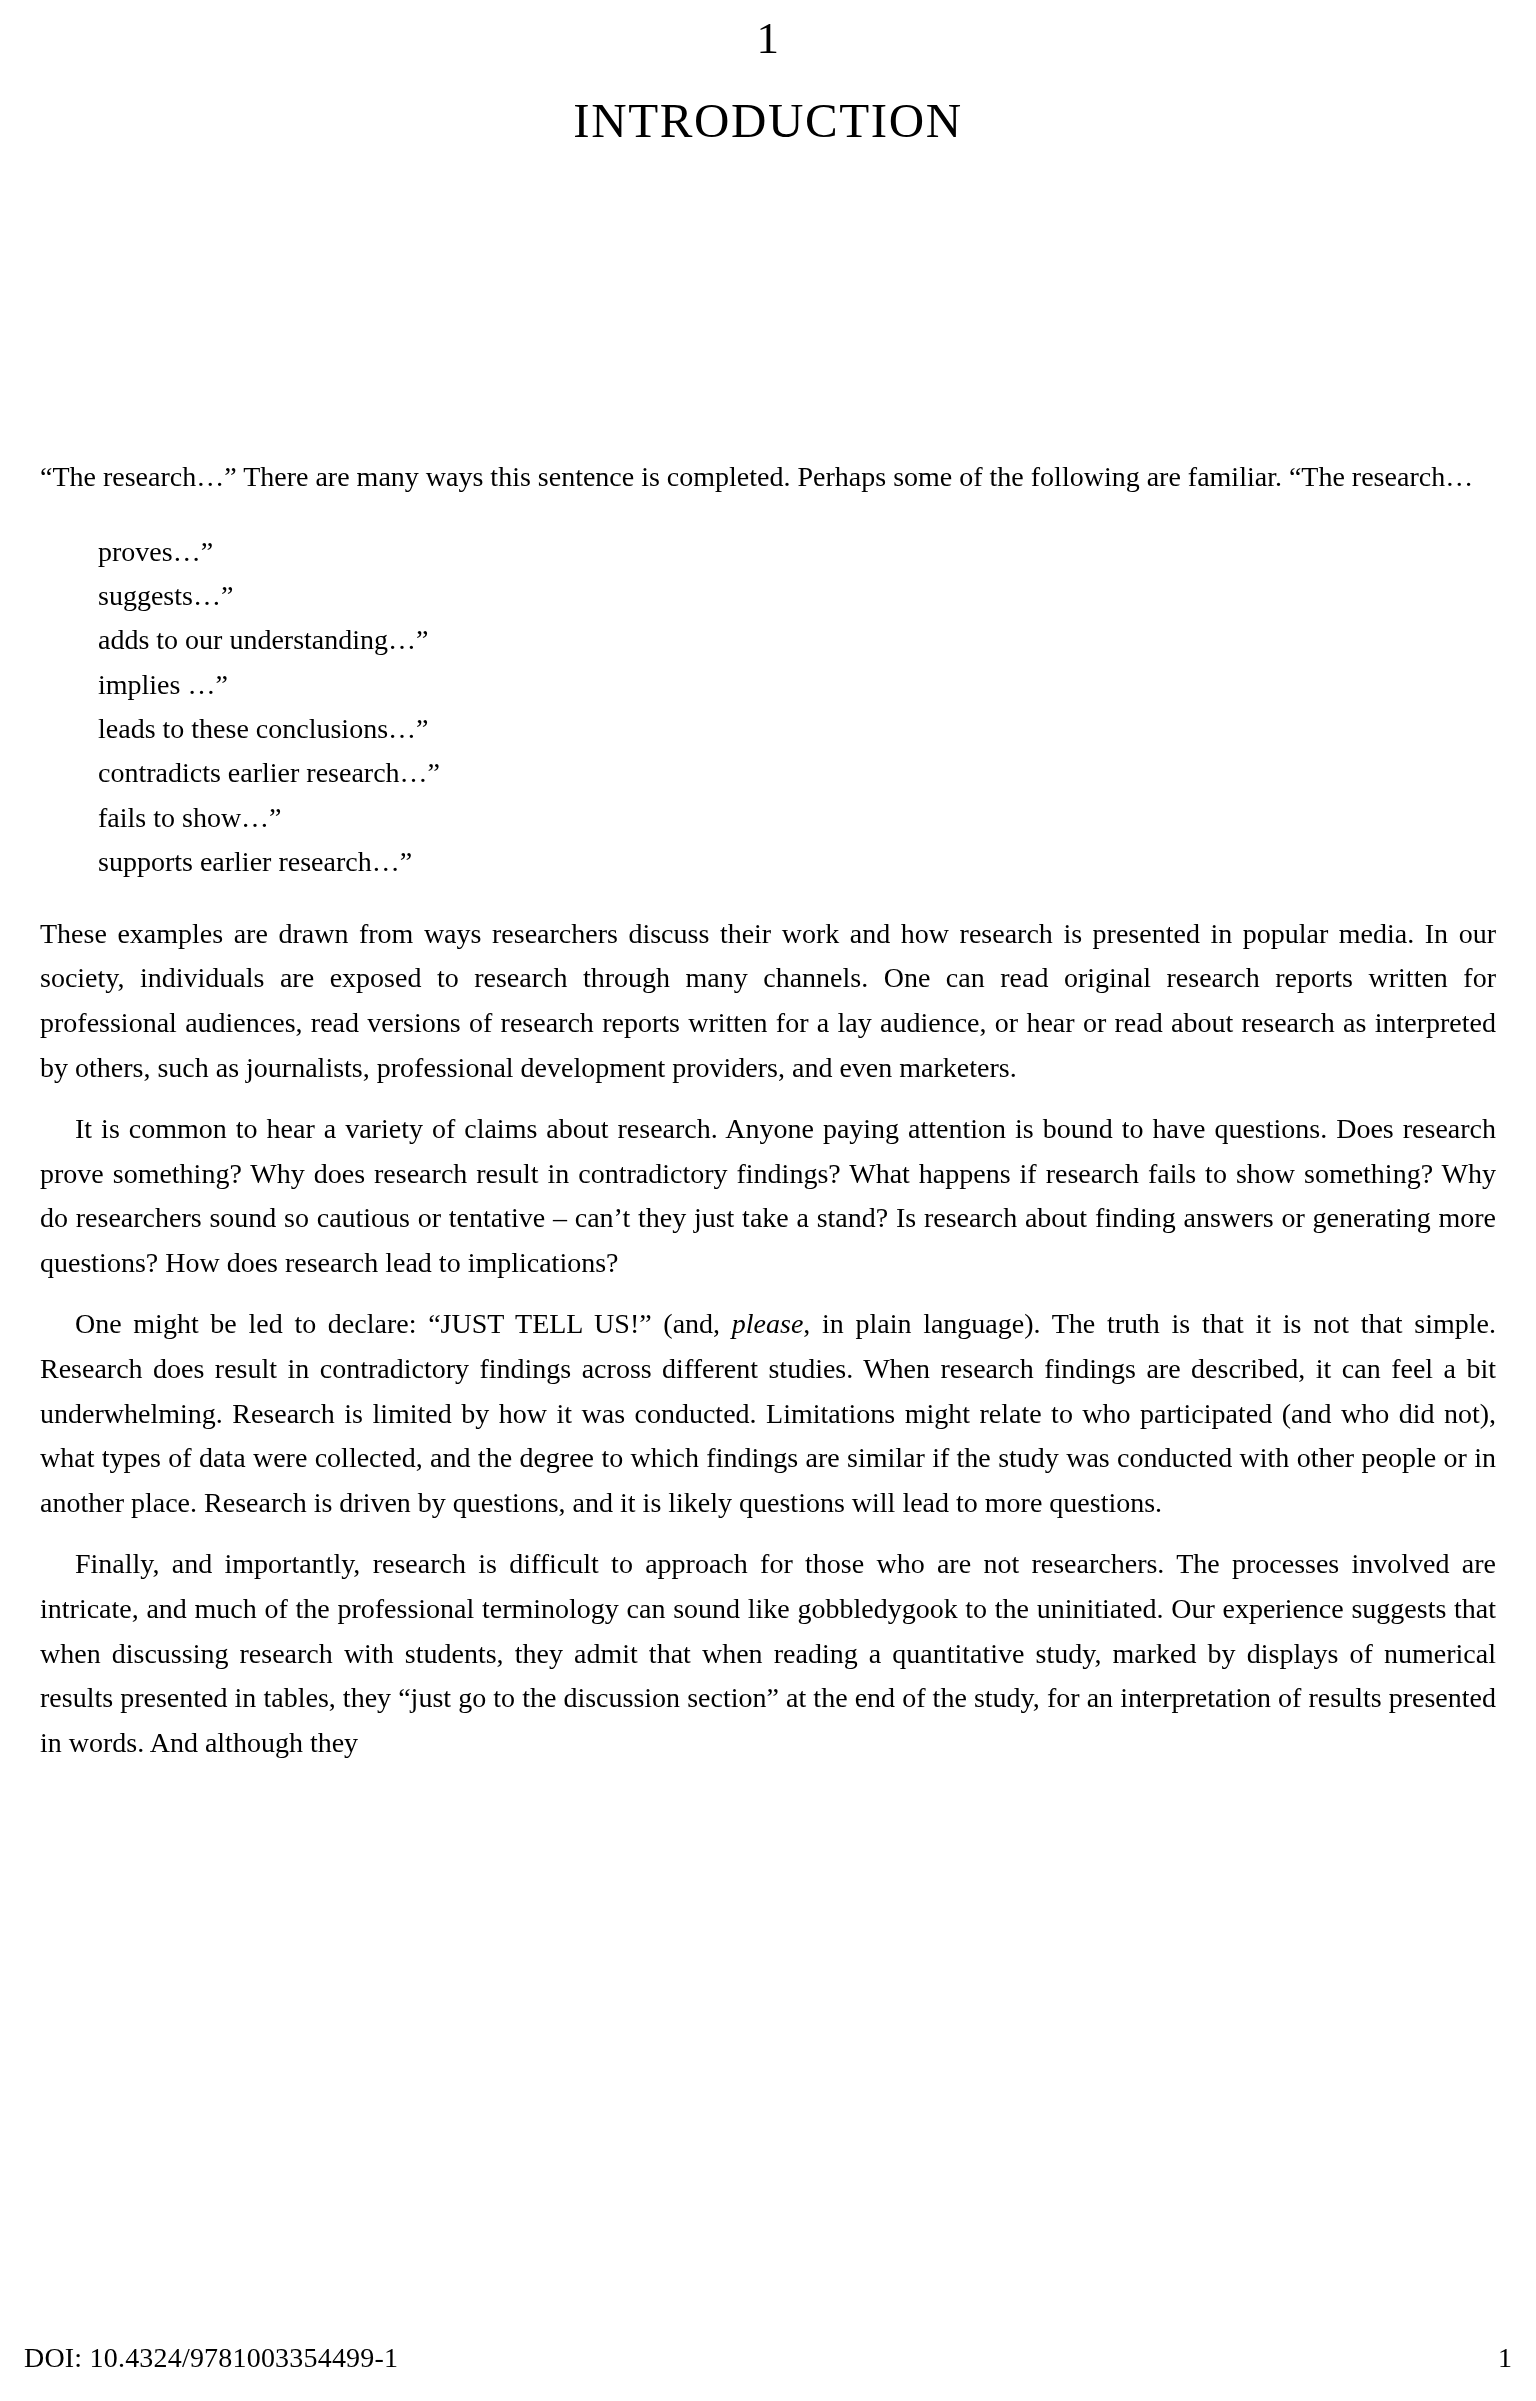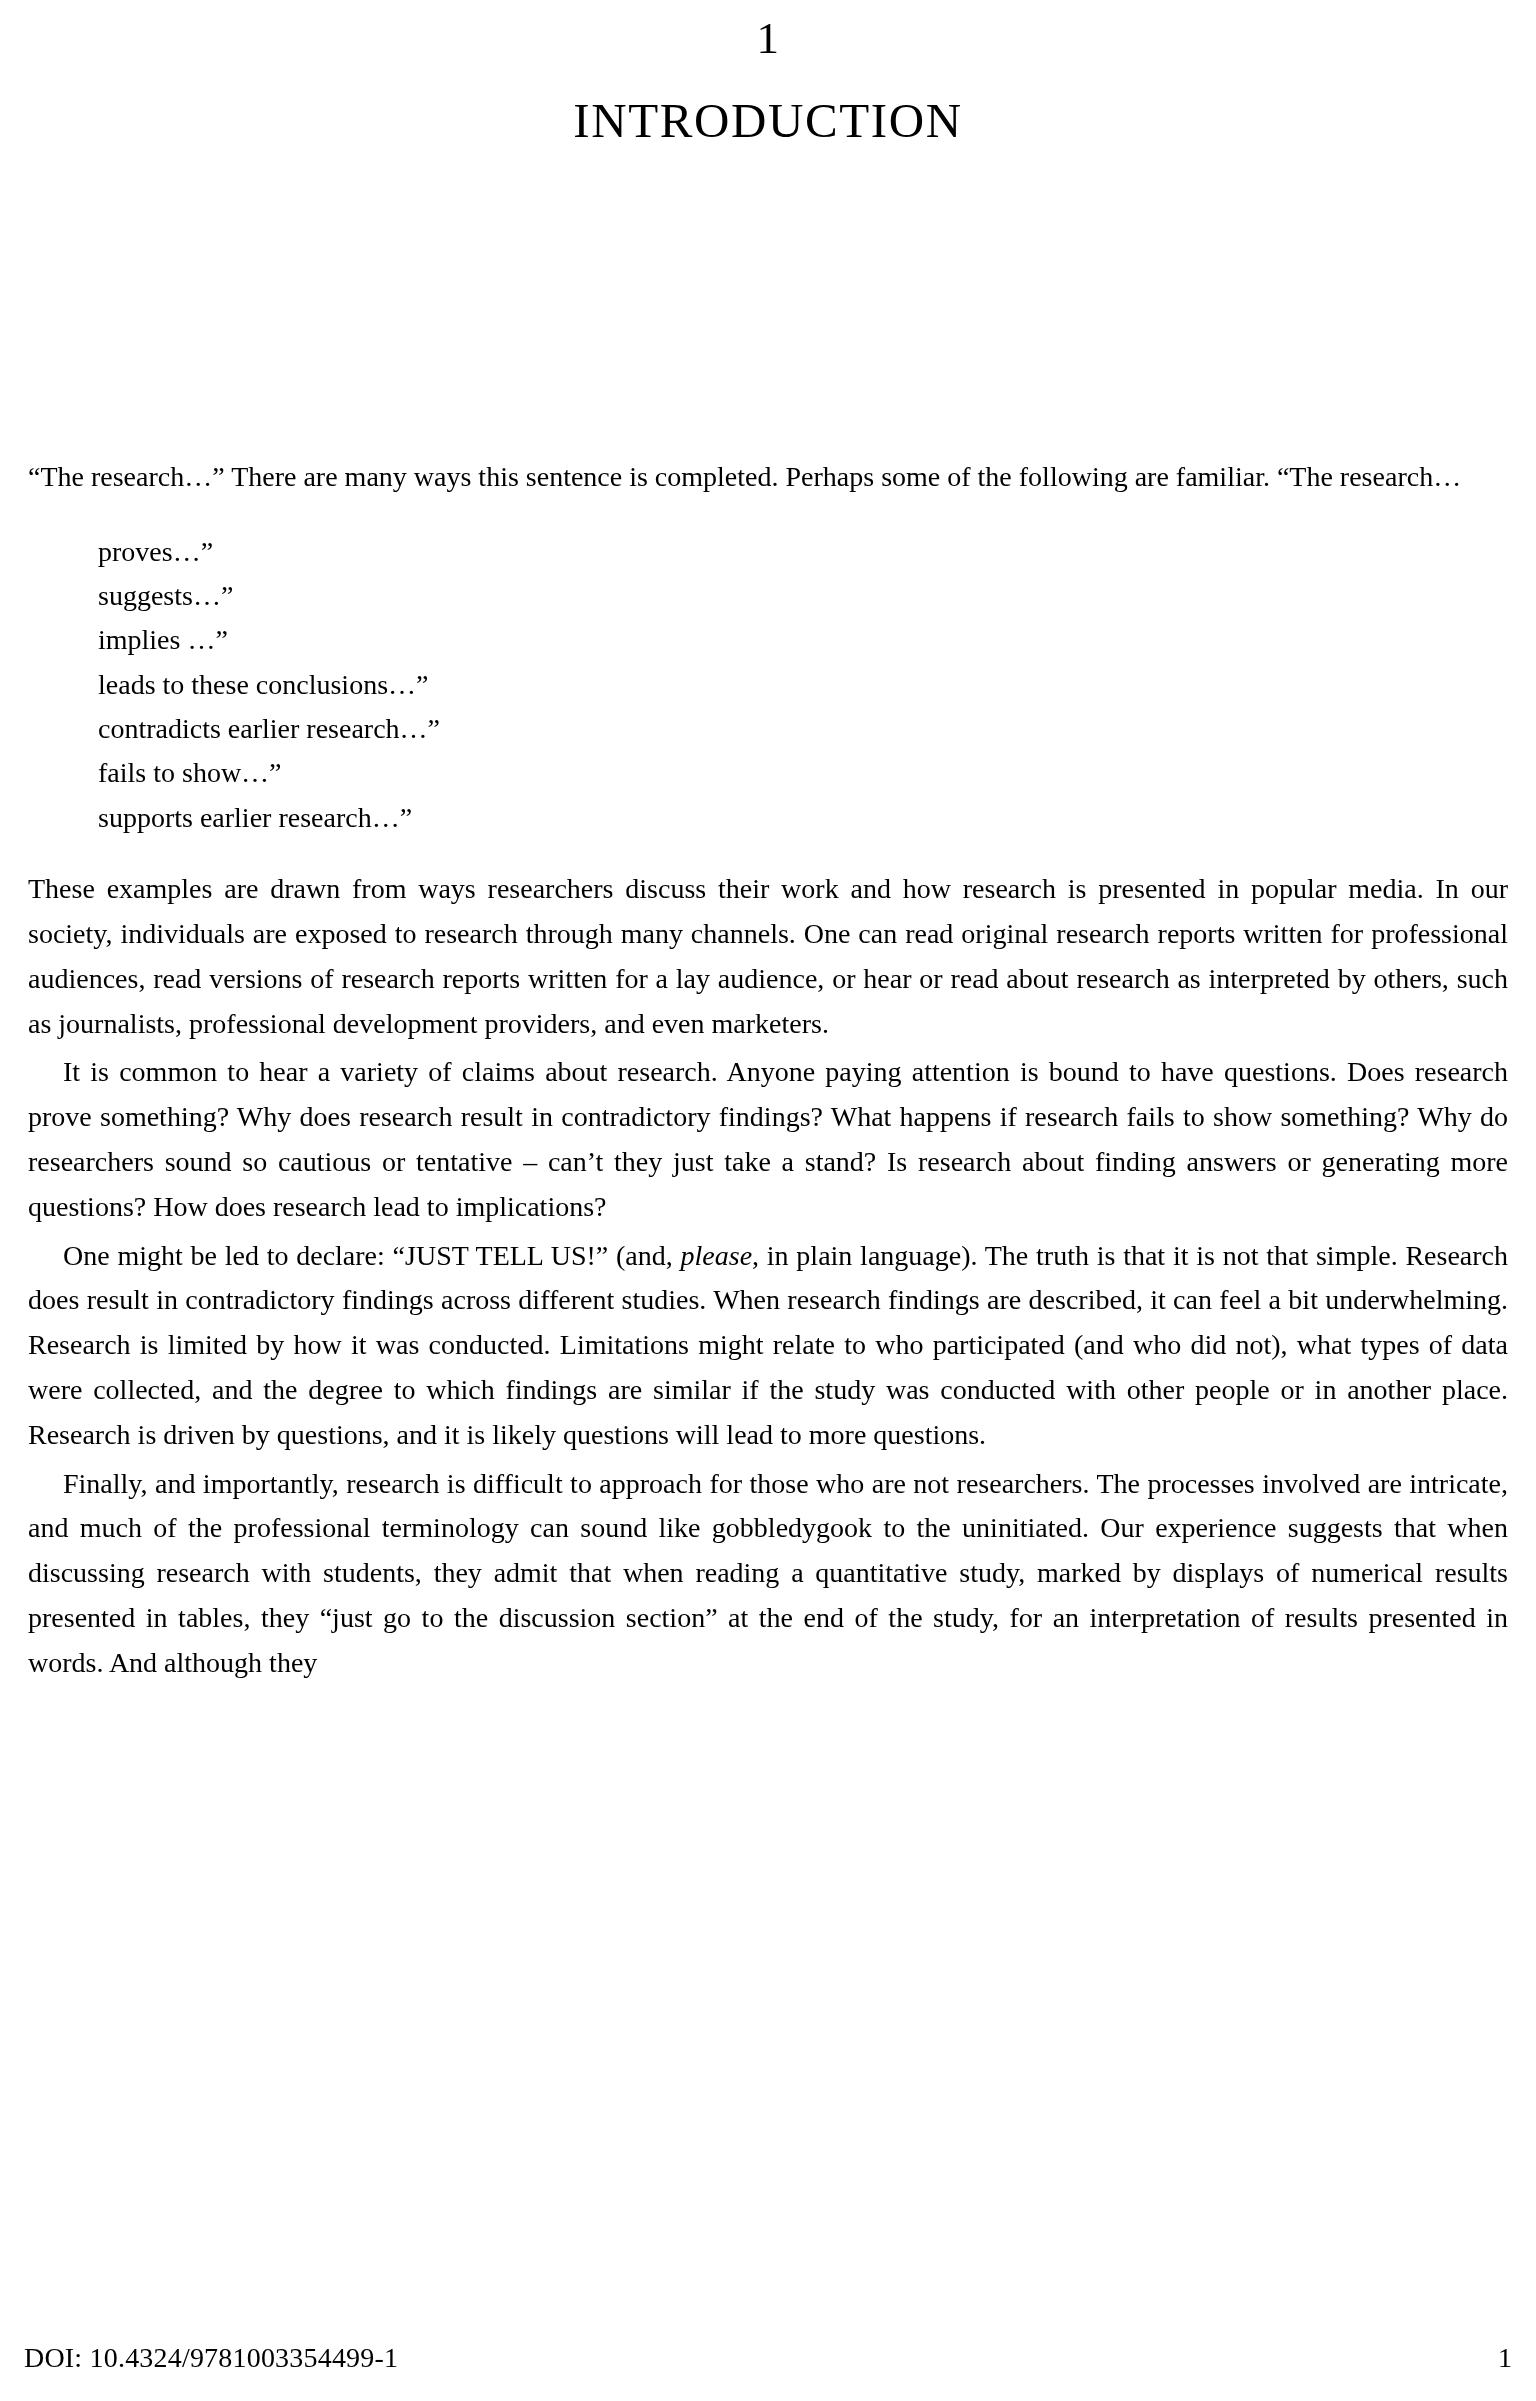--- a/index.html
+++ b/index.html
@@ -46,21 +46,21 @@
     letter-spacing: 1.6px;
   }
   .body-block {
     margin-top: 307px;
   }
   p.para {
     font-size: 28px;
     line-height: 1.60;
     text-align: justify;
     text-justify: inter-word;
-    margin: 4px;
+    margin: 16px;
     hyphens: manual;
   }
   p.para.indent {
     text-indent: 35px;
   }
   .list-block {
     margin-top: 30px;
     margin-bottom: 27px;
     padding-left: 74px;
   }
@@ -100,20 +100,21 @@
 
     <div class="chapter-title">INTRODUCTION</div>
 
     <div class="body-block">
 
       <p class="para">“The research…” There are many ways this sentence is completed. Perhaps some of the following are familiar. “The research…</p>
 
       <div class="list-block">
         <div class="item">proves…”</div>
         <div class="item">suggests…”</div>
+        <div class="item">adds to our understanding…”</div>
         <div class="item">implies …”</div>
         <div class="item">leads to these conclusions…”</div>
         <div class="item">contradicts earlier research…”</div>
         <div class="item">fails to show…”</div>
         <div class="item">supports earlier research…”</div>
       </div>
 
       <p class="para">These examples are drawn from ways researchers discuss their work and how research is presented in popular media. In our society, individuals are exposed to research through many channels. One can read original research reports written for professional audiences, read versions of research reports written for a lay audience, or hear or read about research as interpreted by others, such as journalists, professional development providers, and even marketers.</p>
 
       <p class="para indent">It is common to hear a variety of claims about research. Anyone paying attention is bound to have questions. Does research prove something? Why does research result in contradictory findings? What happens if research fails to show something? Why do researchers sound so cautious or tentative – can’t they just take a stand? Is research about finding answers or generating more questions? How does research lead to implications?</p>

